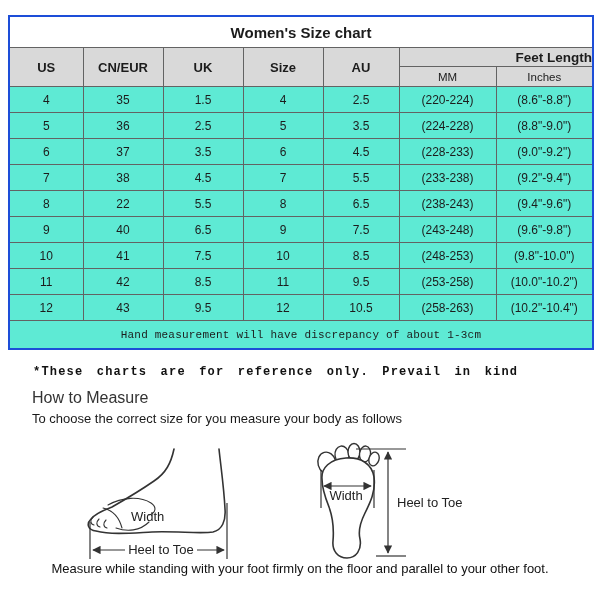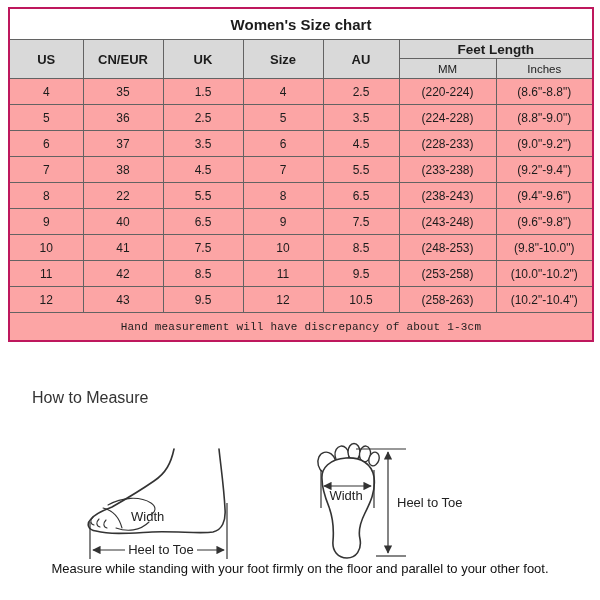--- a/index.html
+++ b/index.html
@@ -1,26 +1,26 @@
 <!DOCTYPE html>
 <html><head>
 <meta charset="utf-8">
 <style>
   html,body{margin:0;padding:0;background:#fff;}
   .page{position:relative;width:600px;height:600px;background:#fff;overflow:hidden;
         font-family:"Liberation Sans",sans-serif;color:#1c1c1c;}
 
   
-  table.size-chart{position:absolute;left:8px;top:7px;width:584px;border-collapse:collapse;
-        table-layout:fixed;border:2px solid #be185d;background:#fca5a5;}
+  table.size-chart{position:absolute;left:8px;top:15px;width:584px;border-collapse:collapse;
+        table-layout:fixed;border:2px solid #1d4ed8;background:#5eead4;}
   .size-chart th,.size-chart td{border:1px solid #636363;text-align:center;vertical-align:middle;
         padding:0;color:#1c1c1c;overflow:hidden;white-space:nowrap;}
   .size-chart .title{height:30px;font-size:15px;font-weight:bold;background:#fff;}
   .size-chart th.main{background:#d9d9d9;font-size:13px;font-weight:bold;}
-  .size-chart th.group{background:#d9d9d9;font-size:13.5px;font-weight:bold;height:18px;}
+  .size-chart th.group{background:#d9d9d9;font-size:13.5px;font-weight:bold;height:18px;text-align:right;}
   .size-chart th.sub{background:#d9d9d9;font-size:11.5px;font-weight:normal;height:19px;margin-left:26px;}
   .size-chart tbody td{font-size:12px;height:25px;}
   .size-chart td.footnote{height:27px;font-family:Liberation Mono, monospace;font-size:11px;
         letter-spacing:0.2px;}
 
   
   .note-reference{position:absolute;left:33px;top:365px;font-family:"Liberation Mono",monospace;
         font-weight:bold;font-size:12px;letter-spacing:1.2px;word-spacing:5px;color:#111;}
   .how-title{position:absolute;left:32px;top:389px;font-size:16px;color:#333;}
   .how-sub{position:absolute;left:32px;top:411px;font-size:13px;color:#1a1a1a;}
@@ -146,21 +146,23 @@
           <td>(10.2"-10.4")</td>
         </tr>
       </tbody>
     <tfoot>
       <tr>
         <td class="footnote" colspan="7">Hand measurement will have discrepancy of about 1-3cm</td>
       </tr>
     </tfoot>
   </table>
 
+  <div class="note-reference">*These charts are for reference only. Prevail in kind</div>
   <div class="how-title">How to Measure</div>
+  <div class="how-sub">To choose the correct size for you measure your body as follows</div>
 
   <svg class="diagram" width="600" height="124" viewBox="0 438 600 124">
     <defs>
       <marker id="ah" viewBox="0 0 10 10" refX="9" refY="5" markerWidth="7" markerHeight="7" orient="auto-start-reverse">
         <path d="M0,0 L10,5 L0,10 z" fill="#333"></path>
       </marker>
     </defs>
 
     <g fill="none" stroke="#333" stroke-width="1.6" stroke-linecap="round">
       <path d="M 174 449 C 171 463, 166 473, 154 481 C 141 490, 126 499, 112 507

